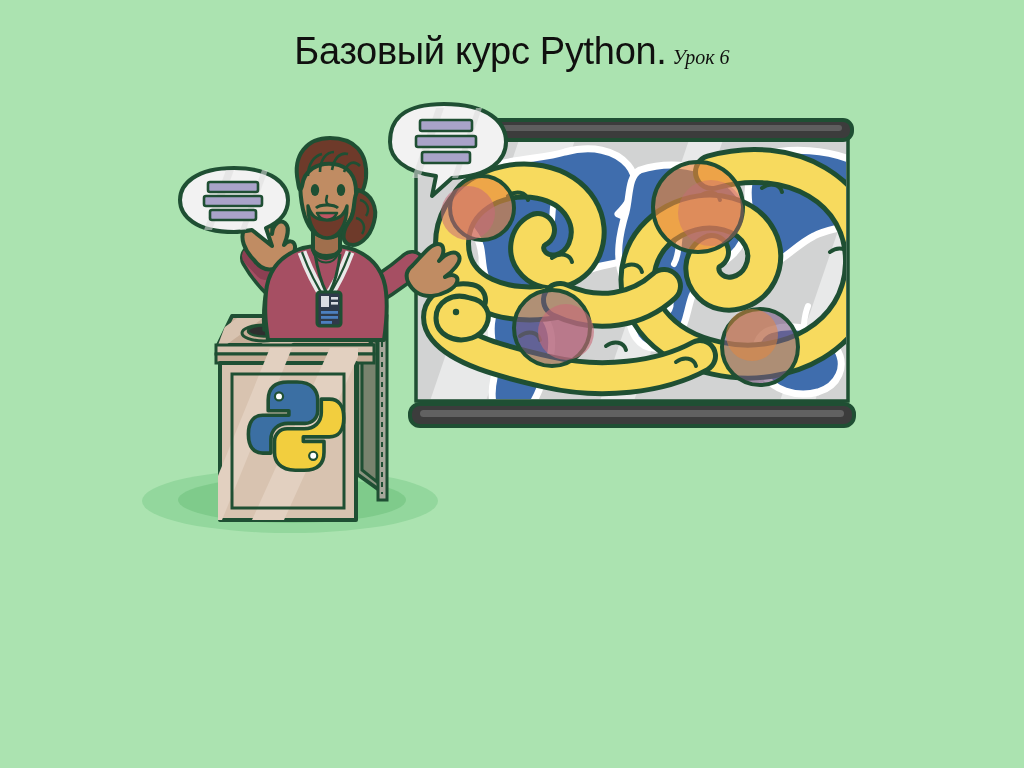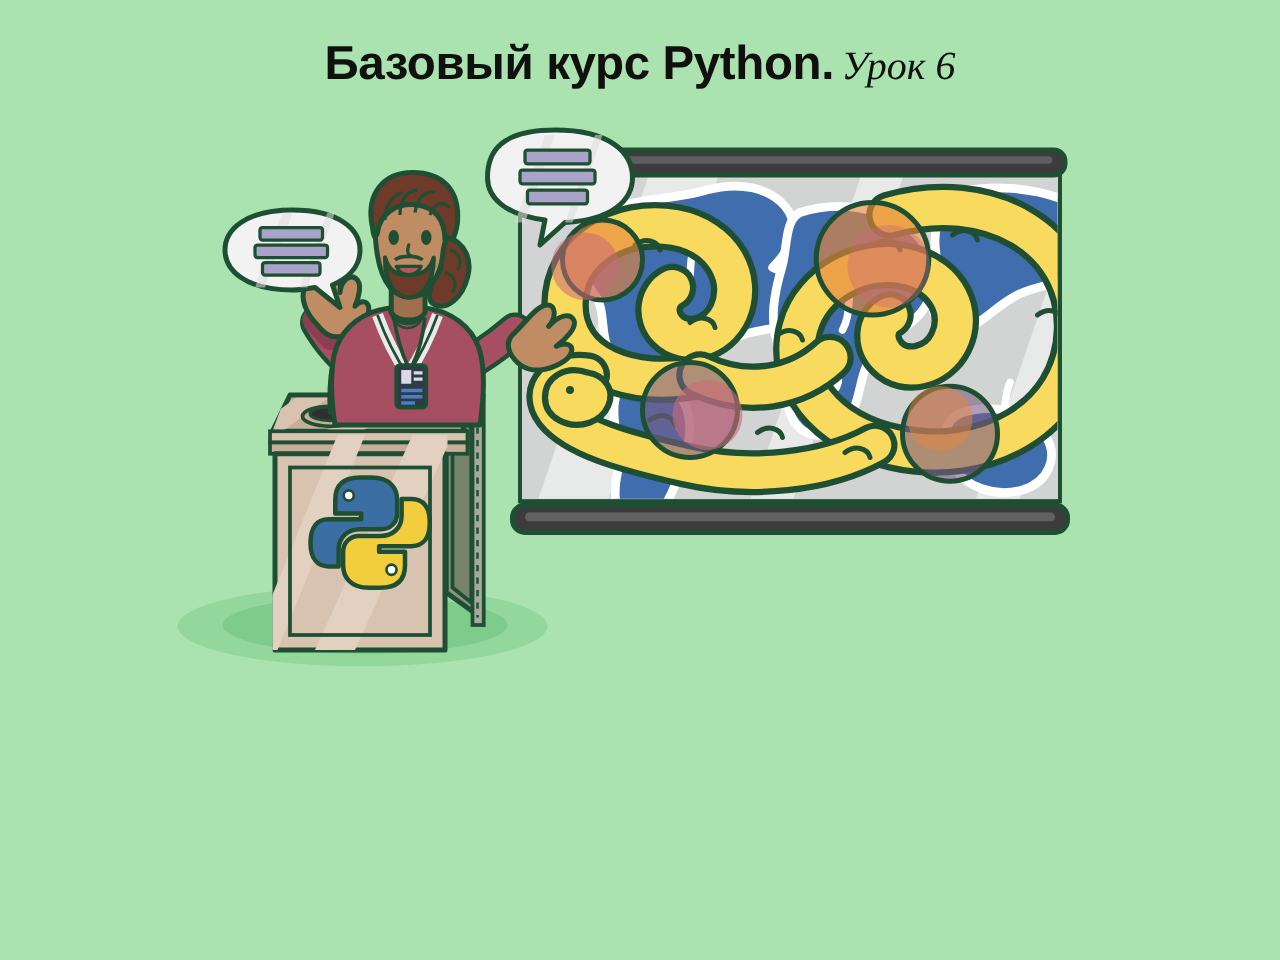--- a/index.html
+++ b/index.html
@@ -22,27 +22,27 @@
     position: absolute;
     left: 0;
     top: 30px;
     width: 1024px;
     text-align: center;
     white-space: nowrap;
   }
   #title-main {
     font-family: "Liberation Sans", sans-serif;
     font-size: 38px;
-    font-weight: bold;
+    font-weight: normal;
     color: #10100F;
     letter-spacing: -0.3px;
   }
   #title-sub {
     font-family: "Liberation Serif", serif;
-    font-size: 32px;
+    font-size: 20px;
     font-style: italic;
     font-weight: normal;
     color: #10100F;
     margin-left: 6px;
   }
   #art {
     position: absolute;
     left: 0;
     top: 0;
     width: 1024px;

